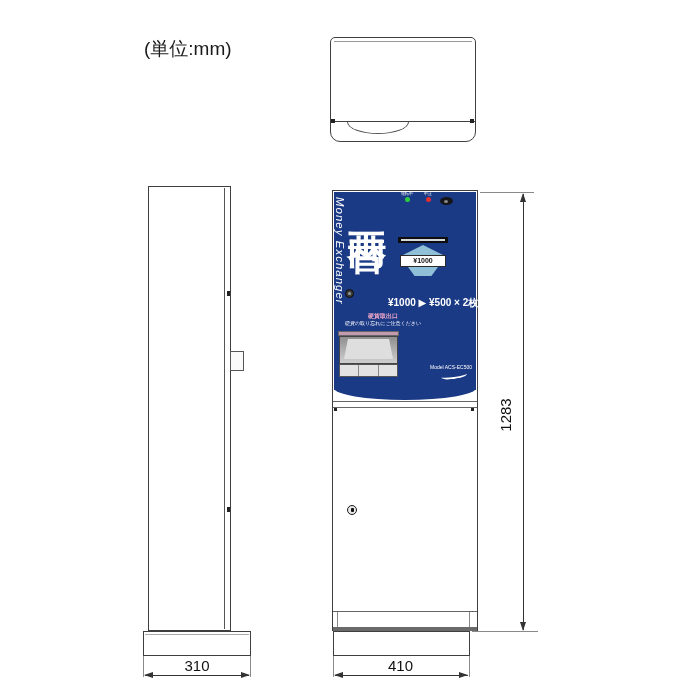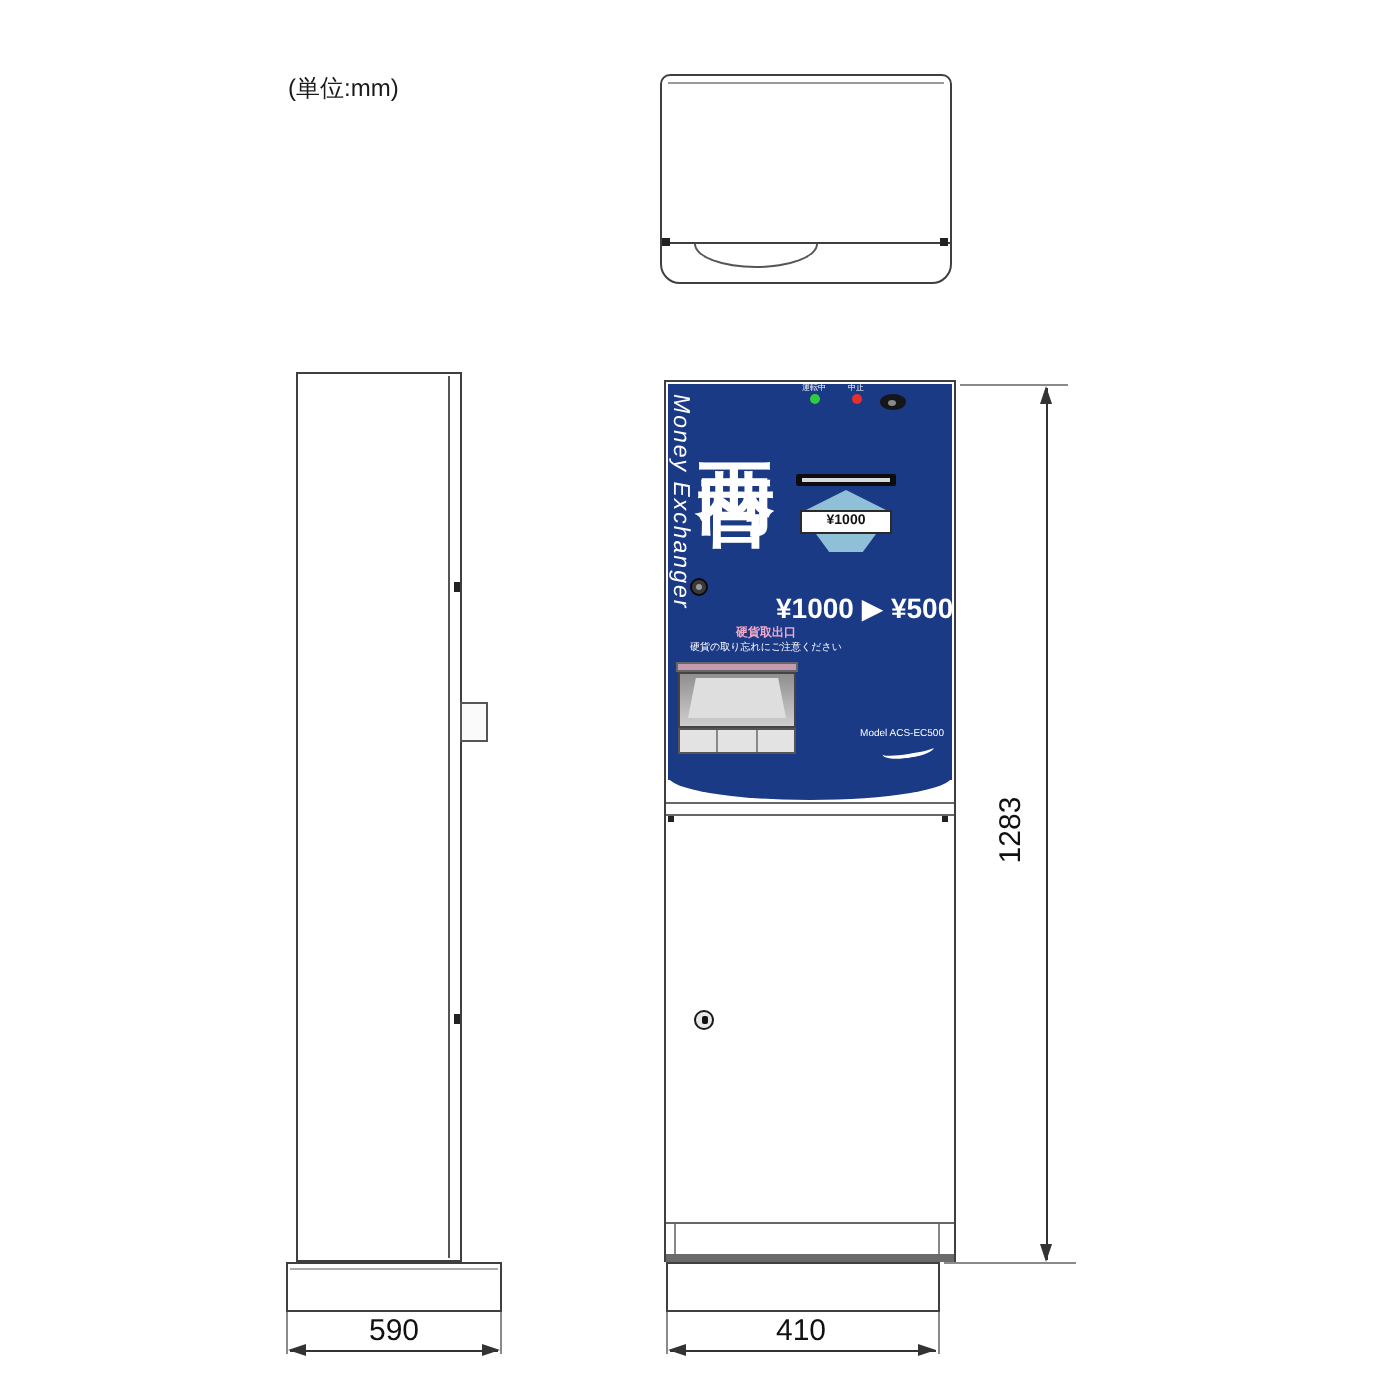--- a/index.html
+++ b/index.html
@@ -31,33 +31,33 @@
   .brand-vert{
     writing-mode:vertical-rl;font-style:italic;font-size:11.5px;color:#fff;
     letter-spacing:1px;white-space:nowrap;
   }
   .title-vert{
     writing-mode:vertical-rl;font-size:40px;font-weight:700;color:#fff;
     letter-spacing:2px;line-height:1;
   }
   .led{width:5px;height:5px;border-radius:50%;}
   .led-label{font-size:4px;color:#fff;text-align:center;white-space:nowrap;letter-spacing:0;}
-  .rate{font-size:14px;font-weight:700;color:#fff;text-align:center;white-space:nowrap;}
+  .rate{font-size:10px;font-weight:700;color:#fff;text-align:center;white-space:nowrap;}
   .coin-title{font-size:6px;color:#f2a9c9;text-align:center;font-weight:700;white-space:nowrap;}
   .coin-note{font-size:5px;color:#ffffff;text-align:center;white-space:nowrap;}
   .model-text{font-size:5px;color:#fff;text-align:right;white-space:nowrap;}
   .bill-plate{background:#fff;border:1px solid #2a2a2a;font-size:7px;font-weight:700;
     color:#111;text-align:center;line-height:10px;}
 </style>
 </head>
 <body>
 
 <div id="canvas">
 
-  <div class="abs" style="left:144px;top:36px;font-size:12px;">(単位:mm)</div>
+  <div class="abs" style="left:144px;top:36px;font-size:19px;">(単位:mm)</div>
 
   <div>
     <div class="abs outline" style="left:330px;top:37px;width:146px;height:105px;border-radius:5px 5px 10px 10px;"></div>
     <div class="abs hline" style="left:334px;top:41px;width:138px;border-top-color:#999;"></div>
     <div class="abs hline" style="left:331px;top:121px;width:144px;border-top:1.5px solid #3f3f3f;"></div>
     <div class="abs tick" style="left:331px;top:119px;width:4px;height:4px;"></div>
     <div class="abs tick" style="left:470px;top:119px;width:4px;height:4px;"></div>
     <div class="abs" style="left:347px;top:122px;width:62px;height:12px;background:#fff;
          border:1.2px solid #555;border-top:none;border-radius:0 0 31px 31px / 0 0 12px 12px;"></div>
   </div>
@@ -68,21 +68,21 @@
     <div class="abs tick" style="left:227px;top:291px;width:3px;height:5px;"></div>
     <div class="abs tick" style="left:227px;top:507px;width:3px;height:5px;"></div>
     <div class="abs" style="left:230px;top:351px;width:14px;height:20px;border:1.2px solid #555;background:#fafafa;"></div>
     <div class="abs outline" style="left:143px;top:631px;width:108px;height:25px;"></div>
     <div class="abs hline" style="left:145px;top:634px;width:104px;border-top-color:#aaa;"></div>
   </div>
 
   <div>
     <div class="abs ext-vline" style="left:143px;top:656px;height:21px;"></div>
     <div class="abs ext-vline" style="left:250px;top:656px;height:21px;"></div>
-    <div class="abs dim-text" style="left:143px;top:657px;width:108px;">590</div>
+    <div class="abs dim-text" style="left:143px;top:657px;width:108px;">310</div>
     <div class="abs dim-line" style="left:145px;top:675px;width:104px;"></div>
     <div class="abs arr arrL" style="left:144px;top:671.5px;"></div>
     <div class="abs arr arrR" style="left:241px;top:671.5px;"></div>
   </div>
 
   <div>
     <div class="abs outline" style="left:332px;top:190px;width:146px;height:441px;"></div>
 
     <div class="abs blue" style="left:334px;top:192px;width:142px;height:198px;"></div>
     <div class="abs blue" style="left:334px;top:388px;width:142px;height:12px;border-radius:0 0 71px 71px / 0 0 12px 12px;"></div>

